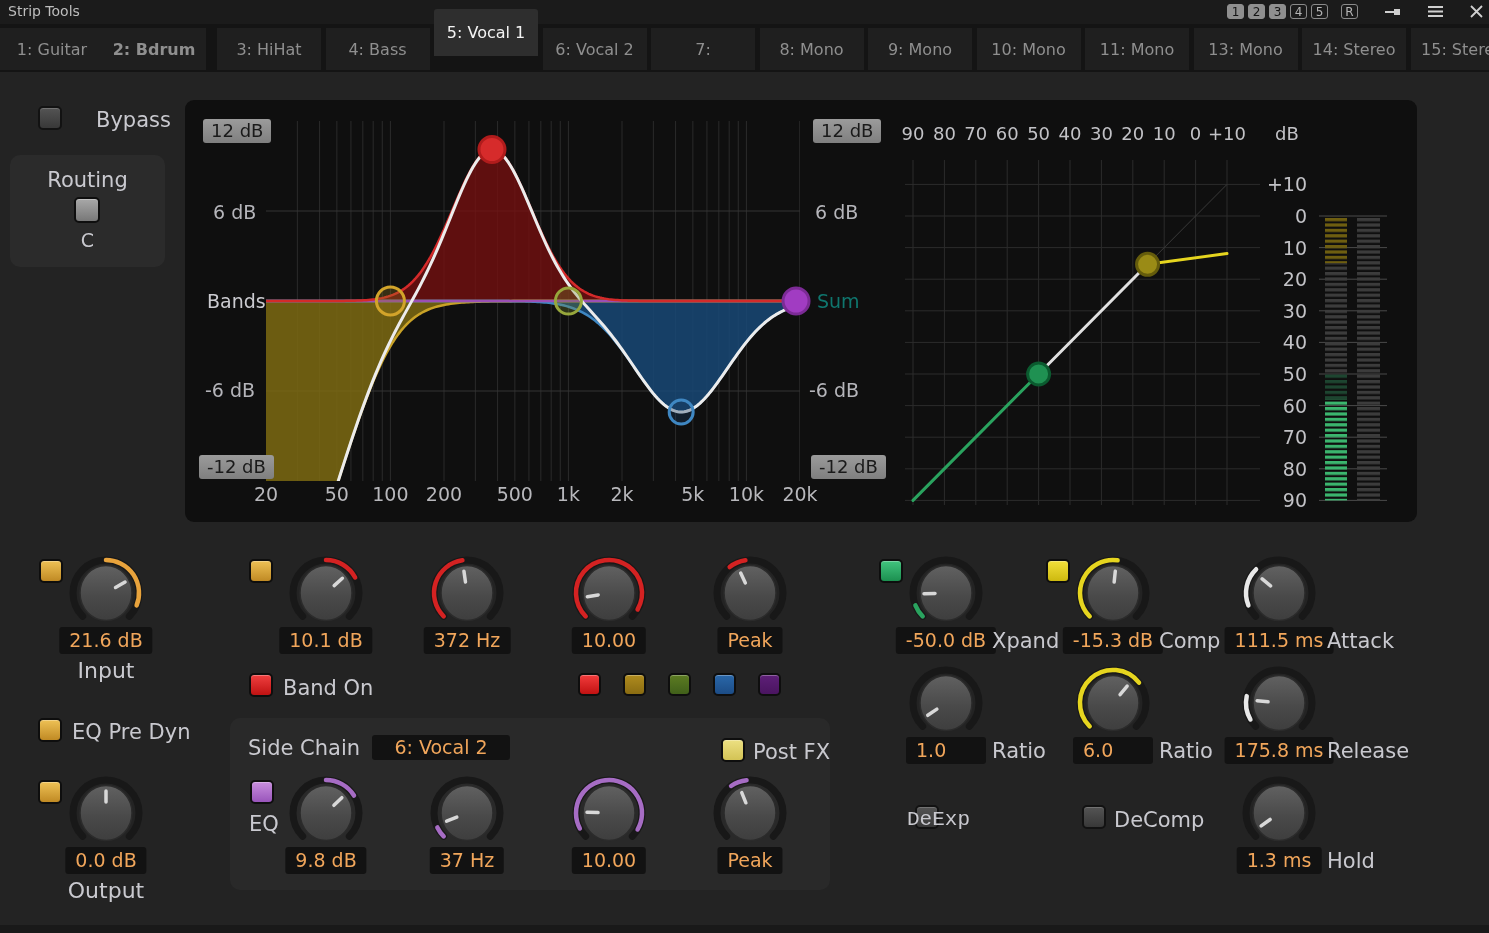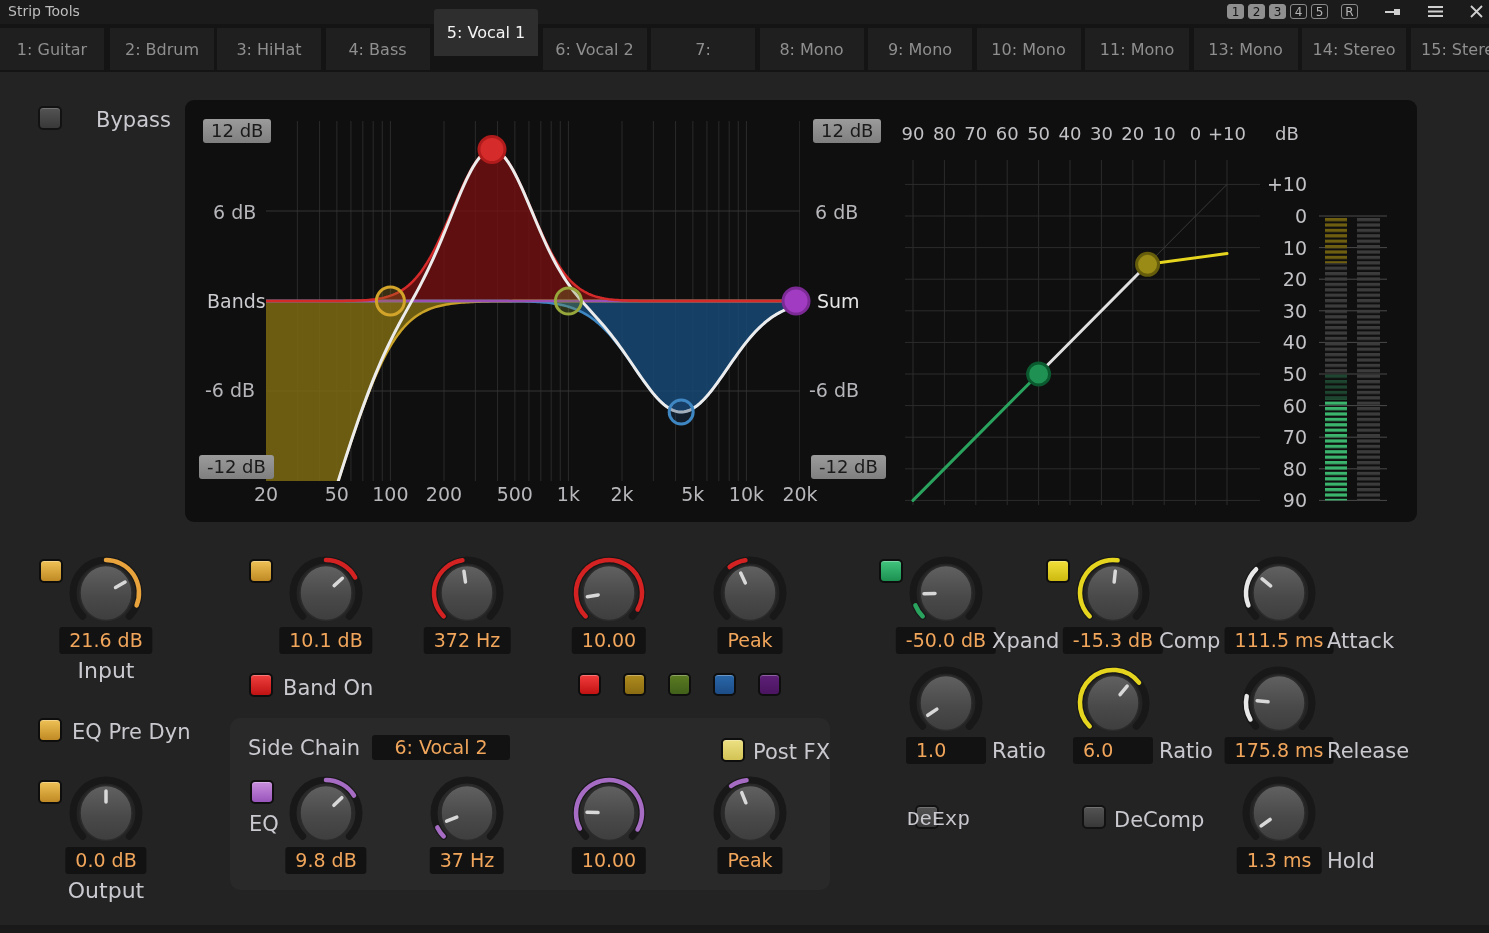--- a/index.html
+++ b/index.html
@@ -86,40 +86,45 @@
       <span class="tb-icon">
         <svg width="13" height="13" viewBox="0 0 13 13">
             <path d="M1 1 L12 12 M12 1 L1 12" stroke="#cfcfcf" stroke-width="1.8"></path>
           </svg>
       </span>
     </div>
   </div>
 
   <div class="tabbar" id="tabbar">
       <div class="tab" style="left: 0px; width: 104px;">1: Guitar</div>
-      <div class="tab" style="left: 110px; width: 104px;">2: Bdrum</div>
+      <div class="tab" style="left: 102px; width: 104px; font-weight: bold;">2: Bdrum</div>
       <div class="tab" style="left: 217px; width: 104px;">3: HiHat</div>
       <div class="tab" style="left: 325.5px; width: 104px;">4: Bass</div>
       <div class="tab active" style="left: 434px; width: 104px;">5: Vocal 1</div>
       <div class="tab" style="left: 542.5px; width: 104px;">6: Vocal 2</div>
       <div class="tab" style="left: 651px; width: 104px;">7:</div>
       <div class="tab" style="left: 759.5px; width: 104px;">8: Mono</div>
       <div class="tab" style="left: 868px; width: 104px;">9: Mono</div>
       <div class="tab" style="left: 976.5px; width: 104px;">10: Mono</div>
       <div class="tab" style="left: 1085px; width: 104px;">11: Mono</div>
       <div class="tab" style="left: 1193.5px; width: 104px;">13: Mono</div>
       <div class="tab" style="left: 1302px; width: 104px;">14: Stereo</div>
       <div class="tab" style="left: 1410.5px; width: 104px;">15: Stereo</div>
     </div>
 
   <div class="main">
 
     <div class="chk" style="left:38px;top:34px;"></div>
     <div class="lbl" style="left:72px;top:36px;margin-left:24px;">Bypass</div>
 
+    <div class="panel" style="left:10px;top:83px;width:155px;height:112px;">
+      <div class="lbl" style="left:0;right:0;top:13px;text-align:center;position:absolute;">Routing</div>
+      <div class="sq graybtn" style="left:64px;top:42px;width:26px;height:26px;"></div>
+      <div class="lbl" style="left:0;right:0;top:74px;text-align:center;position:absolute;font-size:19px;">C</div>
+    </div>
 
     <div class="gpanel">
       <svg id="eq-svg" style="position:absolute;left:73px;top:20px;" width="570" height="372">
           <defs>
             <clipPath id="eqclip">
               <rect x="8" y="1" width="534" height="360"></rect>
             </clipPath>
           </defs>
           <g clip-path="url(#eqclip)">
             <line x1="39.34424411191126" y1="1" x2="39.34424411191126" y2="361" stroke="#2b2b2b" stroke-width="1"></line>
@@ -183,21 +188,21 @@
         </div>
 
       <div class="dbbox" style="left:18px;top:19px;">12 dB</div>
       <div class="dbtxt" style="left:28px;top:101px;">6 dB</div>
       <div class="dbtxt" style="left:22px;top:190px;color:#cbcbd0;">Bands</div>
       <div class="dbtxt" style="left:20px;top:279px;">-6 dB</div>
       <div class="dbbox" style="left:14px;top:355px;">-12 dB</div>
 
       <div class="dbbox" style="left:628px;top:19px;">12 dB</div>
       <div class="dbtxt" style="left:630px;top:101px;">6 dB</div>
-      <div class="dbtxt" style="left:632px;top:190px;color:#e5e5e5;">Sum</div>
+      <div class="dbtxt" style="left:632px;top:190px;color:#0f766e;">Sum</div>
       <div class="dbtxt" style="left:624px;top:279px;">-6 dB</div>
       <div class="dbbox" style="left:626px;top:355px;">-12 dB</div>
 
       <svg id="dyn-svg" style="position:absolute;left:710px;top:10px;" width="515" height="405">
           <defs>
             <pattern id="seg0" width="30" height="5.4" patternUnits="userSpaceOnUse">
               <rect width="30" height="3.2" fill="#6e5e10"></rect>
             </pattern>
             <pattern id="seg1" width="30" height="5.4" patternUnits="userSpaceOnUse">
               <rect width="30" height="3.2" fill="#3c3c3c"></rect>

